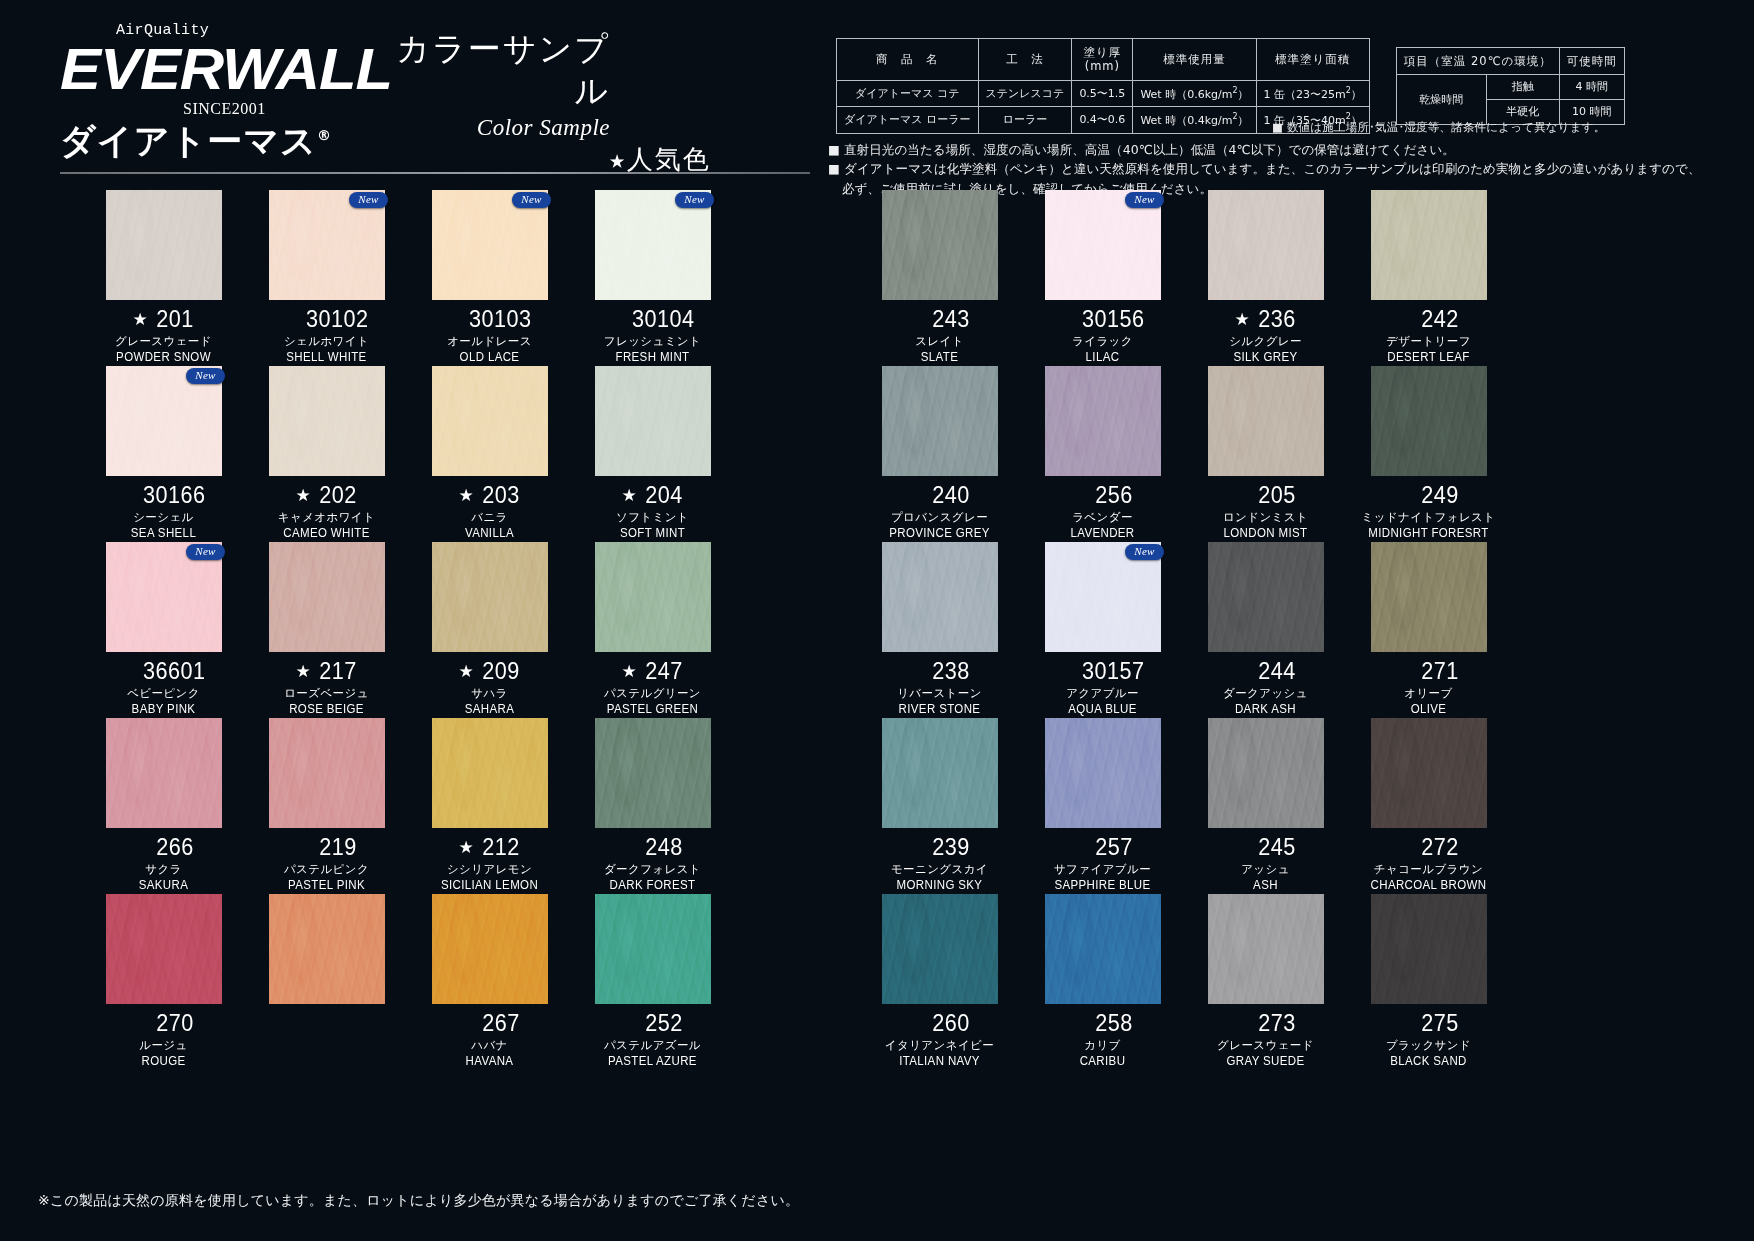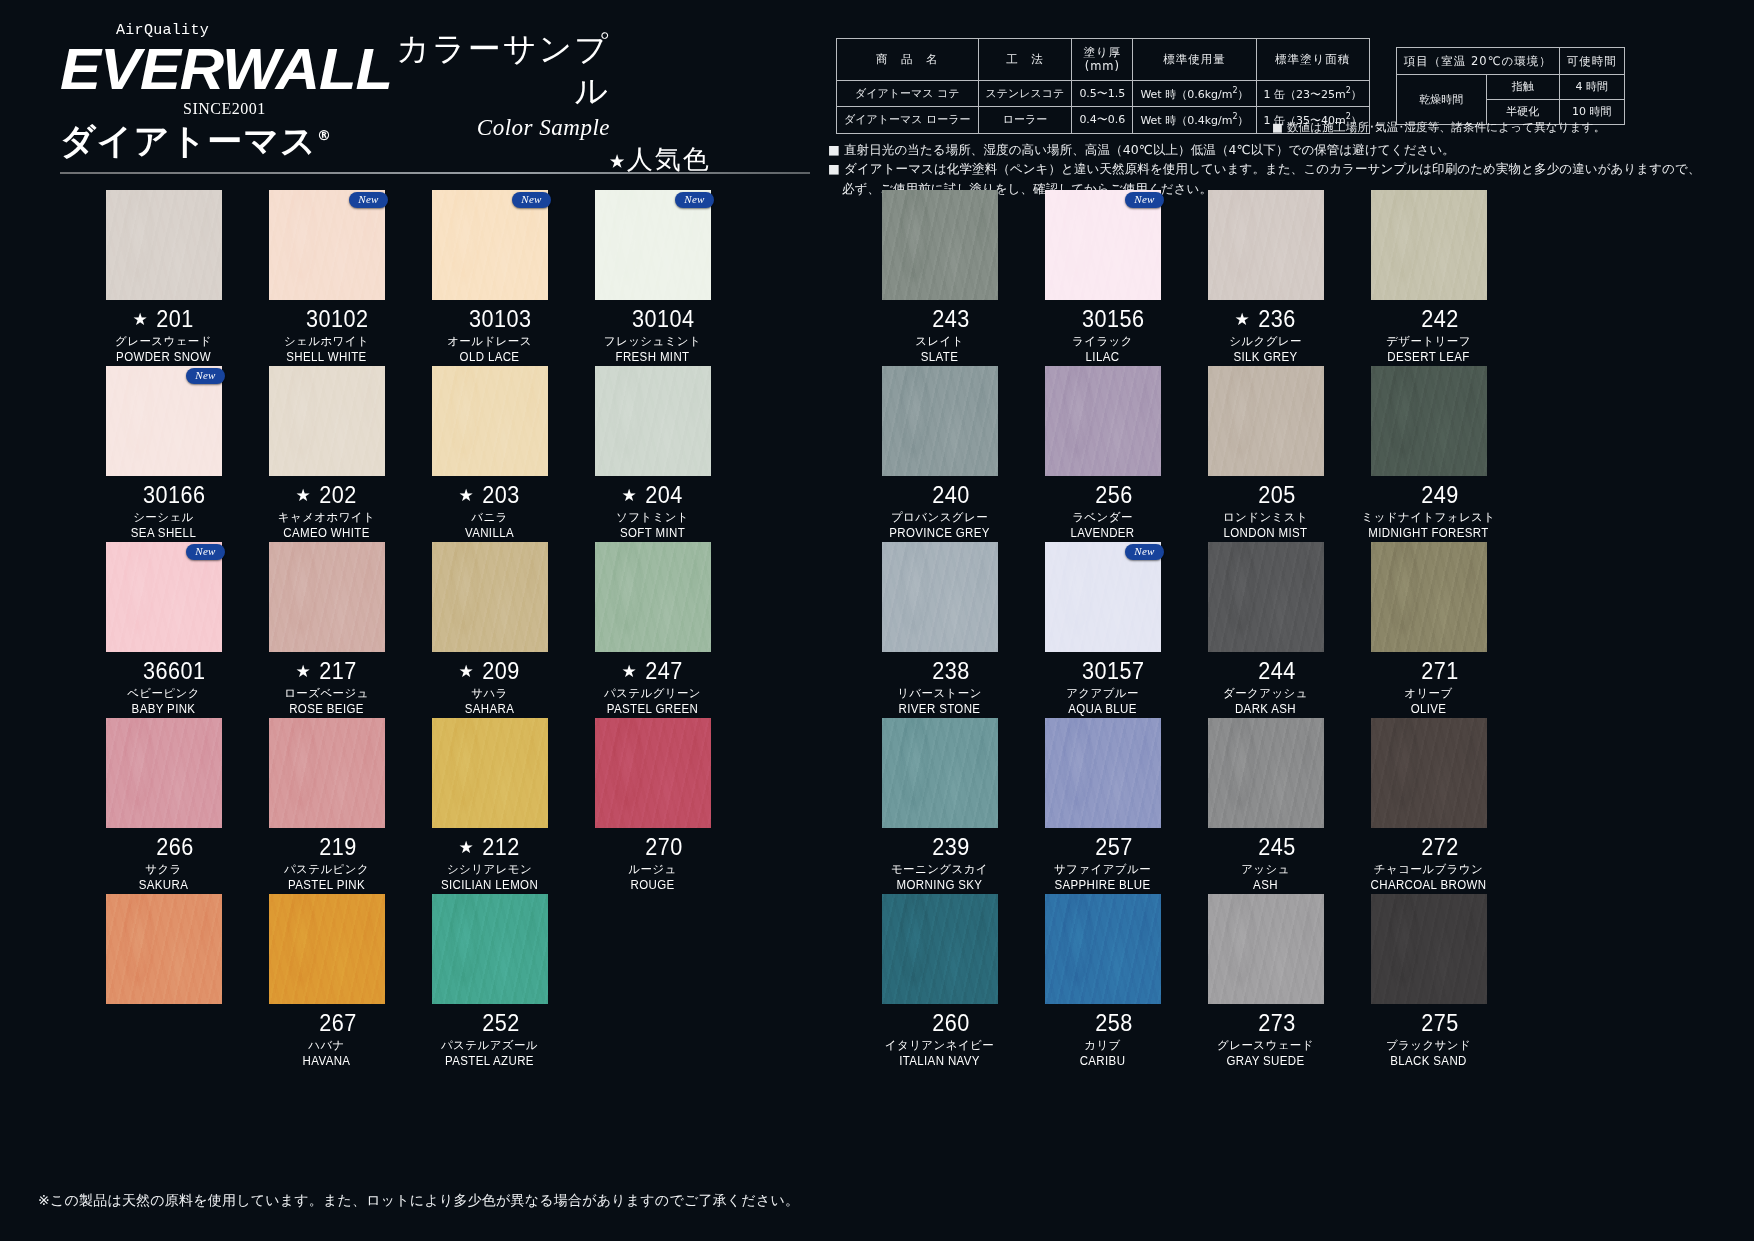--- a/index.html
+++ b/index.html
@@ -432,20 +432,33 @@
           <div class="codeline">
             <span class="star">★</span>
             <span class="code">212</span>
           </div>
           <div class="name-jp">シシリアレモン</div>
           <div class="name-en">SICILIAN LEMON</div>
         </div>
       </div>
       <div class="cell">
         <div class="chip-wrap">
+          <div class="chip" style="background: rgb(109, 136, 120);"></div>
+        </div>
+        <div class="meta">
+          <div class="codeline">
+            <span class="star hide">★</span>
+            <span class="code">248</span>
+          </div>
+          <div class="name-jp">ダークフォレスト</div>
+          <div class="name-en">DARK FOREST</div>
+        </div>
+      </div>
+      <div class="cell">
+        <div class="chip-wrap">
           <div class="chip" style="background: rgb(192, 78, 100);"></div>
         </div>
         <div class="meta">
           <div class="codeline">
             <span class="star hide">★</span>
             <span class="code">270</span>
           </div>
           <div class="name-jp">ルージュ</div>
           <div class="name-en">ROUGE</div>
         </div>

